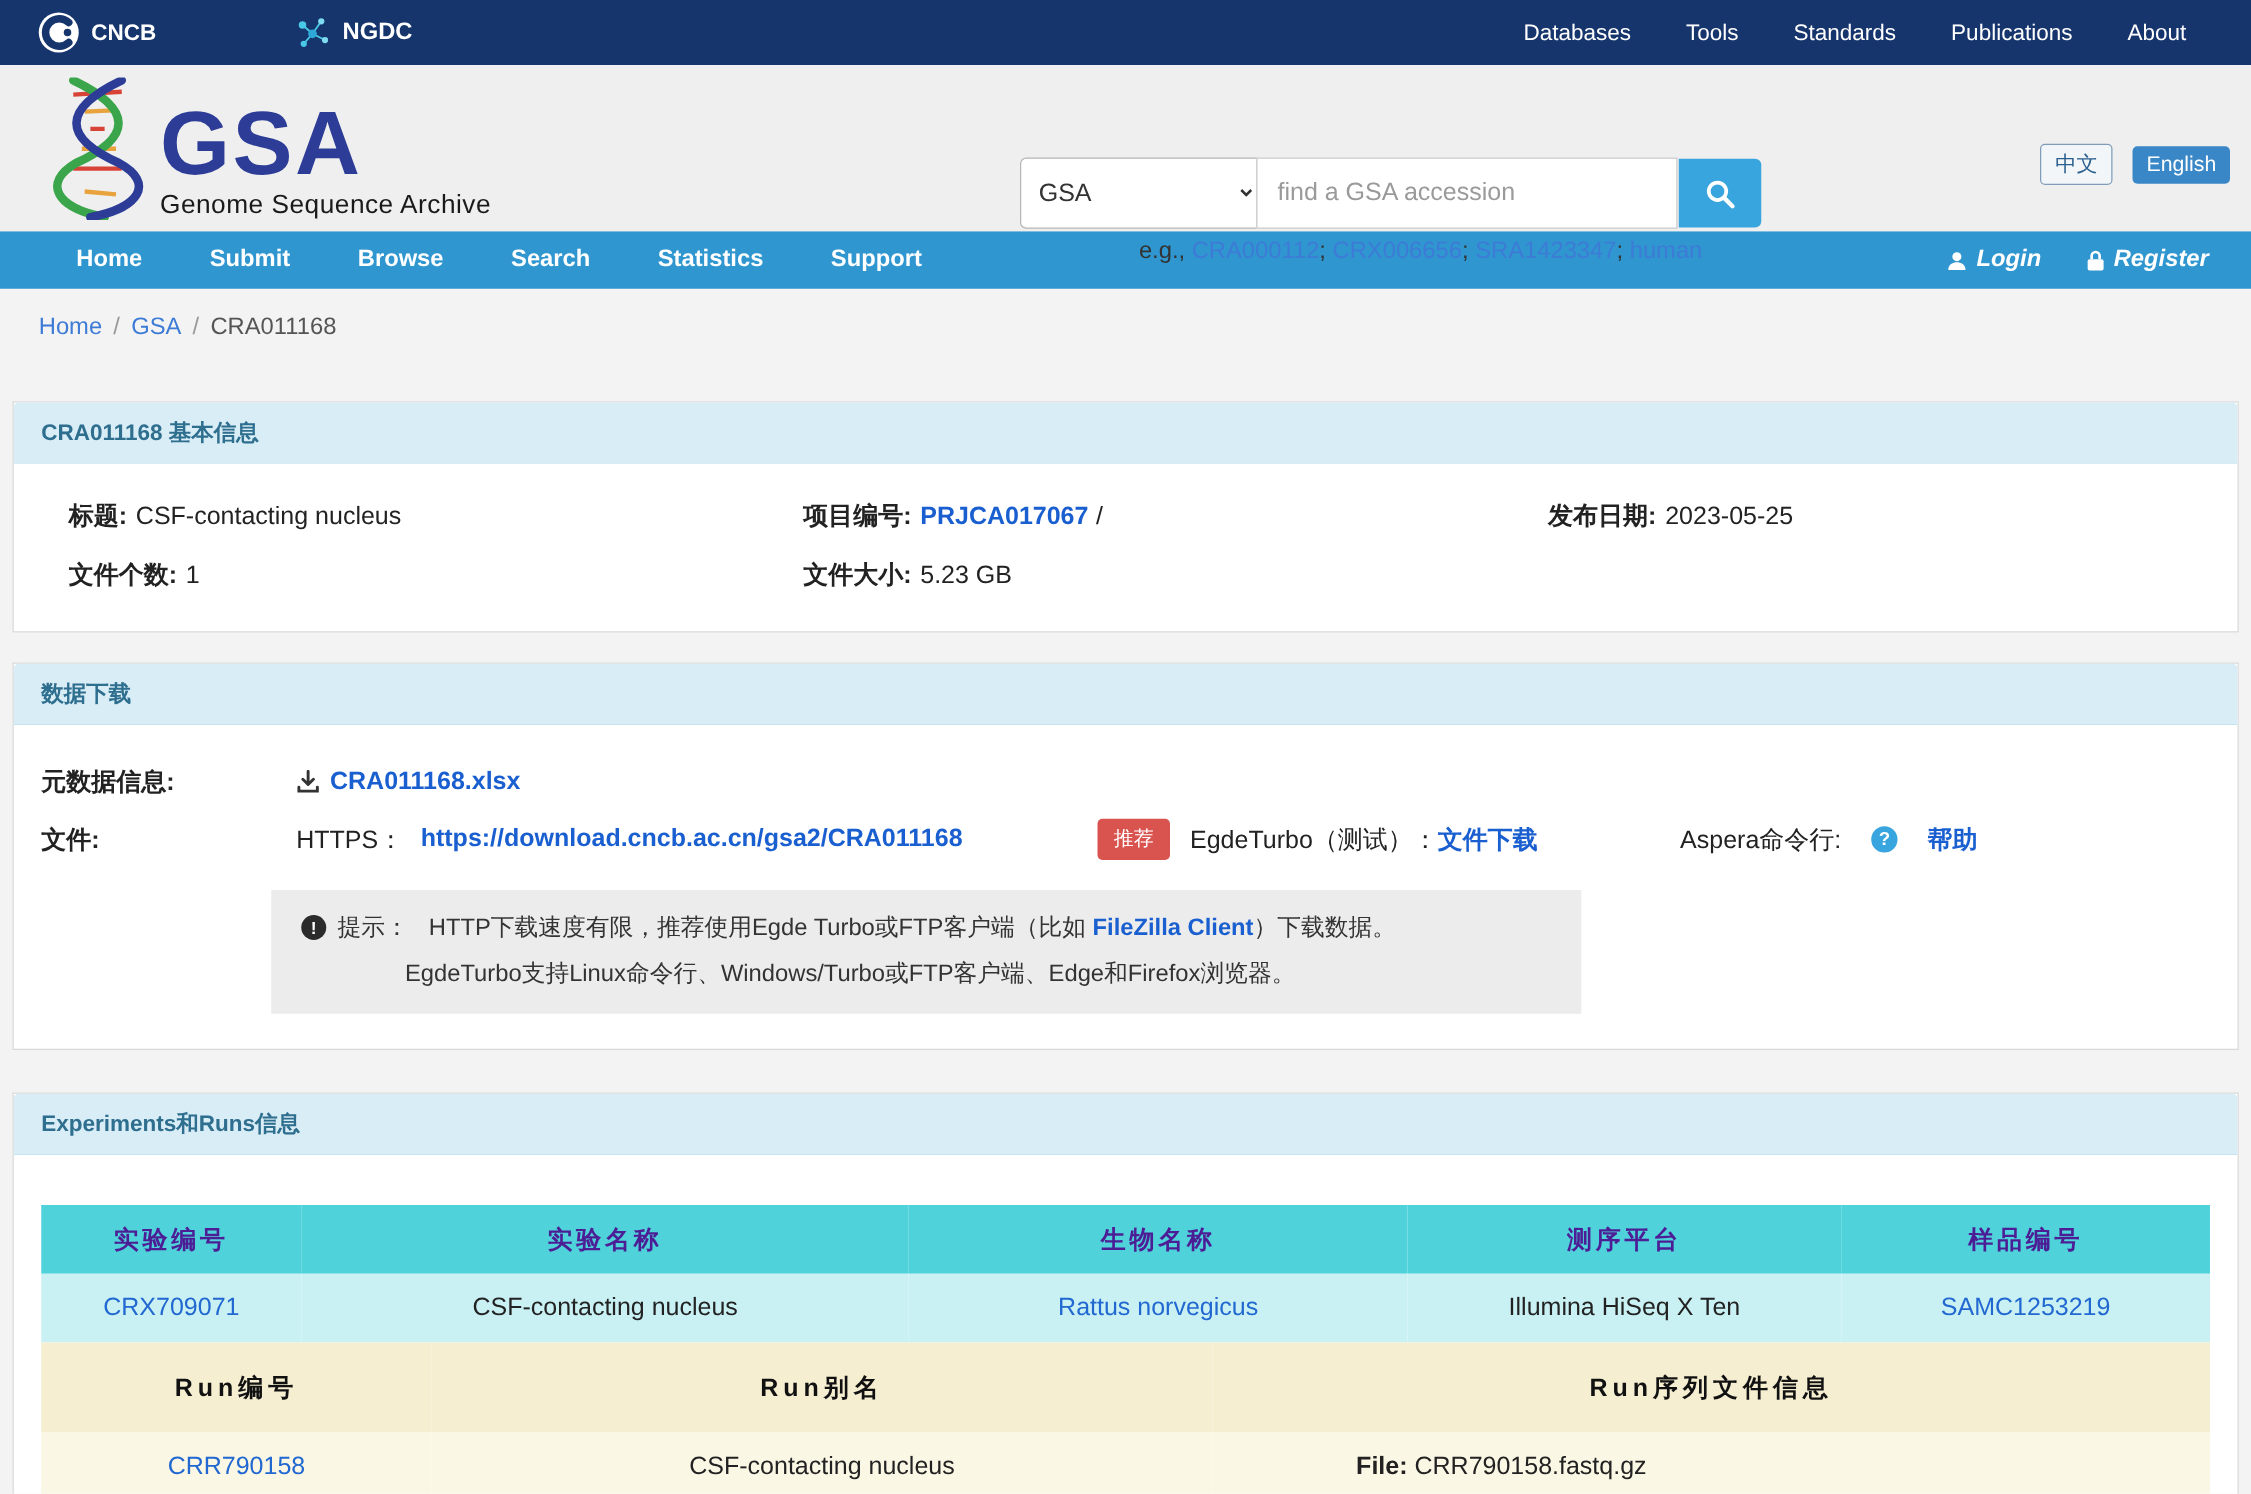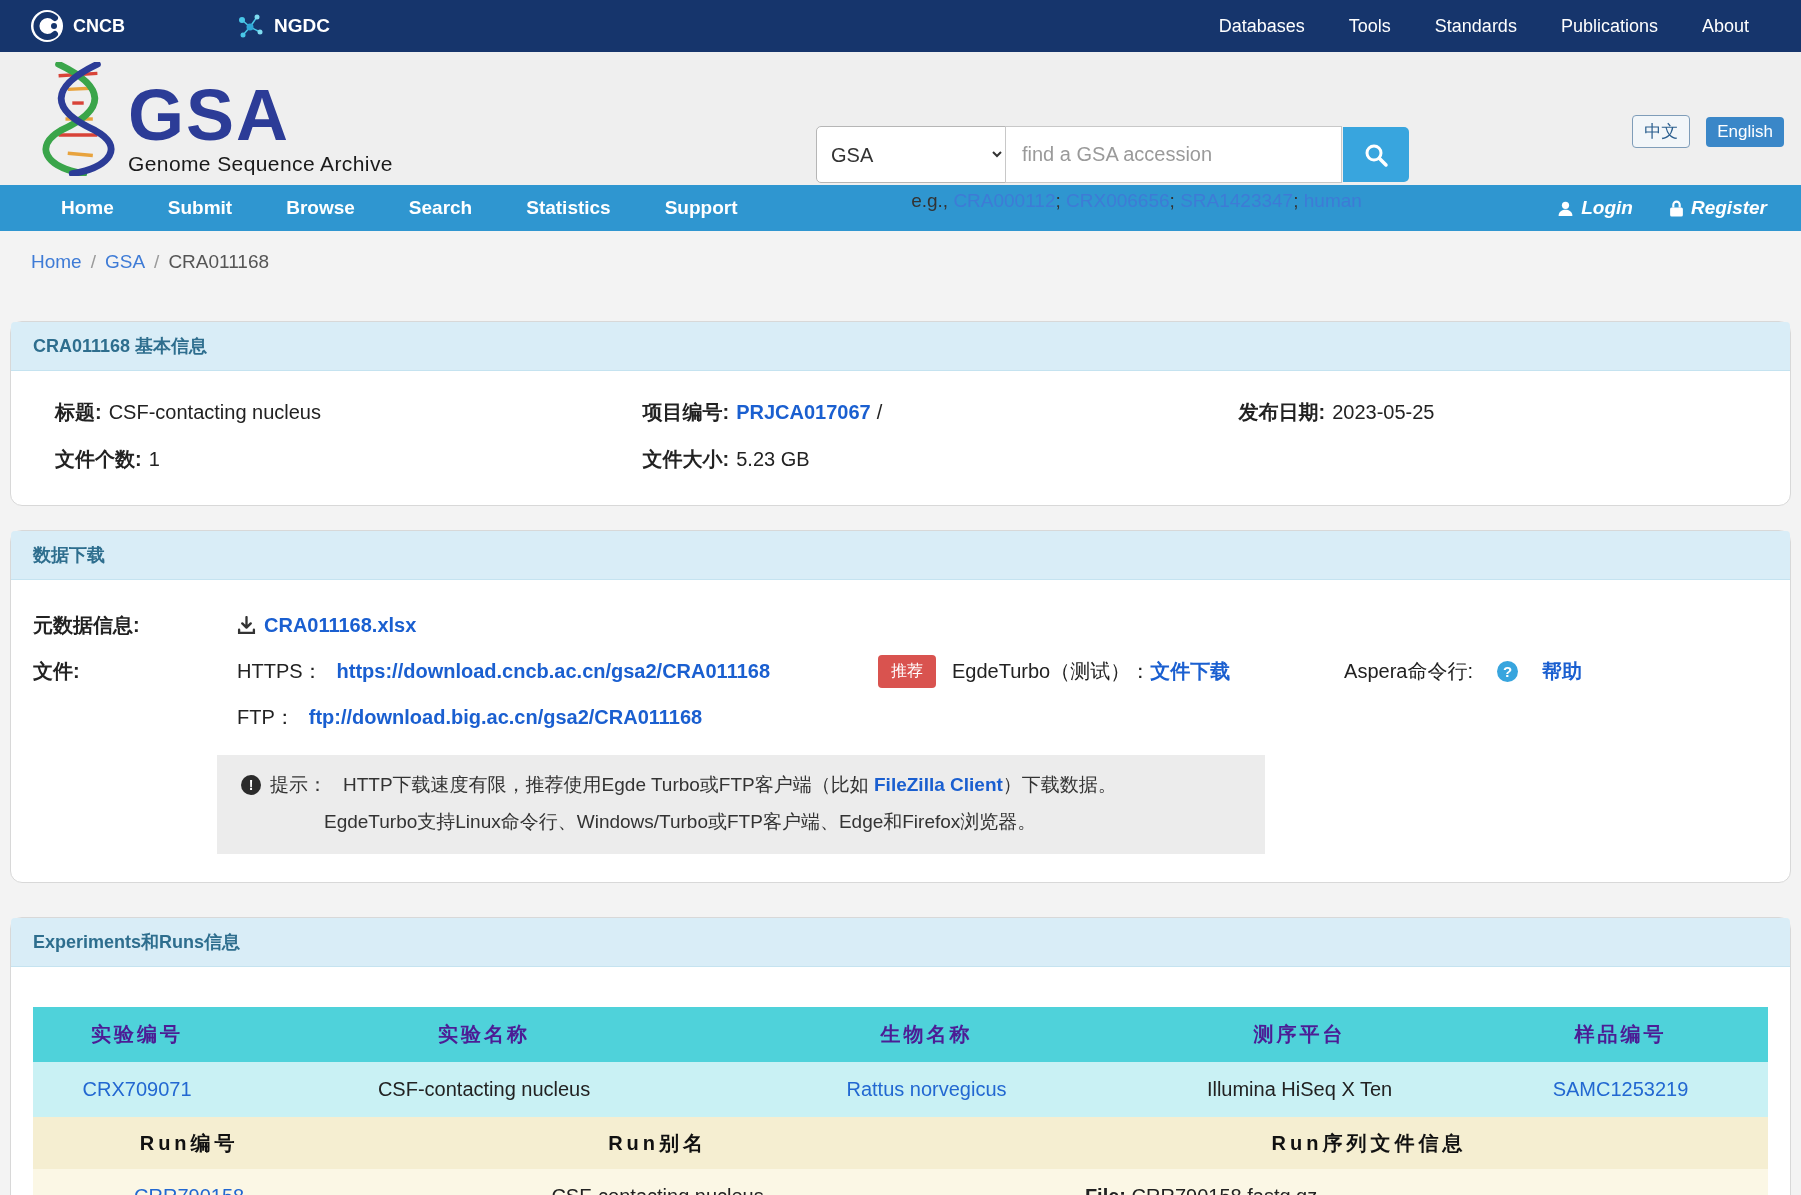--- a/index.html
+++ b/index.html
@@ -38,21 +38,21 @@
   .nav-auth { margin-left:auto; display:flex; align-items:center; gap:36px; }
   .auth-link { color:#fff; font-size:19px; font-weight:bold; font-style:italic; display:flex; align-items:center; gap:7px; }
 
   
   .breadcrumb { height:62px; display:flex; align-items:center; padding:0 31px; font-size:19px; gap:9px; }
   .bc-link { color:#3e7bd6; }
   .bc-sep { color:#999; }
   .bc-current { color:#555; }
 
   
-  .panel { margin:0 10px; background:#fff; border:1px solid #d8d8d8; border-radius:12px; }
+  .panel { margin:0 10px; background:#fff; border:1px solid #d8d8d8; border-radius:0; }
   #panel-basic { margin-top:28px; }
   #panel-download { margin-top:24px; }
   #panel-exp { margin-top:34px; }
   .panel-header { background:#d9edf7; border-bottom:1px solid #c5e3f0; padding:12px 22px; font-size:18px; font-weight:bold; color:#2e6e8e; border-radius:4px 4px 0 0; }
 
   .basic-body { padding:18px 0 22px; }
   .info-row { display:flex; font-size:20px; padding:10px 0; }
   .cell-1 { width:35.5%; padding-left:44px; }
   .cell-2 { width:33.5%; }
   .cell-3 { width:31%; }
@@ -74,21 +74,21 @@
   .tip-line1 { display:flex; align-items:center; }
   .info-icon { width:20px; height:20px; border-radius:50%; background:#2b2b2b; color:#fff; font-weight:bold; font-size:14px; display:inline-flex; align-items:center; justify-content:center; margin-right:9px; flex-shrink:0; }
   .tip-label { margin-right:16px; }
   .tip-line2 { padding-left:83px; margin-top:11px; }
 
   .exp-body { padding:40px 22px 8px; }
   table { width:100%; border-collapse:collapse; font-size:20px; }
   th, td { height:55px; text-align:center; vertical-align:middle; font-weight:normal; }
   .exp-head th { background:#4fd2da; font-weight:bold; letter-spacing:3px; color:#4c1d95; }
   .exp-row td { background:#c9f1f4; }
-  .run-head th { background:#f5eed1; font-weight:bold; letter-spacing:4px; height:52px; color:#111; }
+  .run-head th { background:#f5eed1; font-weight:bold; letter-spacing:4px; height:72px; color:#111; }
   .run-row td { background:#fbf7e5; height:56px; border-bottom:1px solid #e7e2cb; }
   .run-file { text-align:left; padding-left:115px; }
   .tbl-link { color:#2268d1; }
 </style>
 </head>
 <body>
 
 <div class="topbar">
   <div class="logo-group">
     <span style="display:inline-flex;">
@@ -255,25 +255,20 @@
       <span class="badge">推荐</span>
       <span class="egde-label">EgdeTurbo（测试）：</span>
       <a class="blink">文件下载</a>
       <span class="aspera">
         <span>Aspera命令行:</span>
         <span class="help-icon">?</span>
         <a class="blink">帮助</a>
       </span>
     </div>
 
-    <div class="dl-row">
-      <div class="dl-label"></div>
-      <span class="proto">FTP：</span>
-      <a class="blink">ftp://download.big.ac.cn/gsa2/CRA011168</a>
-    </div>
 
     <div class="tip-box">
       <div class="tip-line1">
         <span class="info-icon">!</span>
         <span class="tip-label">提示：</span>
         <span><span>HTTP下载速度有限，推荐使用Egde Turbo或FTP客户端（比如 </span><a class="blink">FileZilla Client</a><span>）下载数据。</span></span>
       </div>
       <div class="tip-line2">EgdeTurbo支持Linux命令行、Windows/Turbo或FTP客户端、Edge和Firefox浏览器。</div>
     </div>
 

